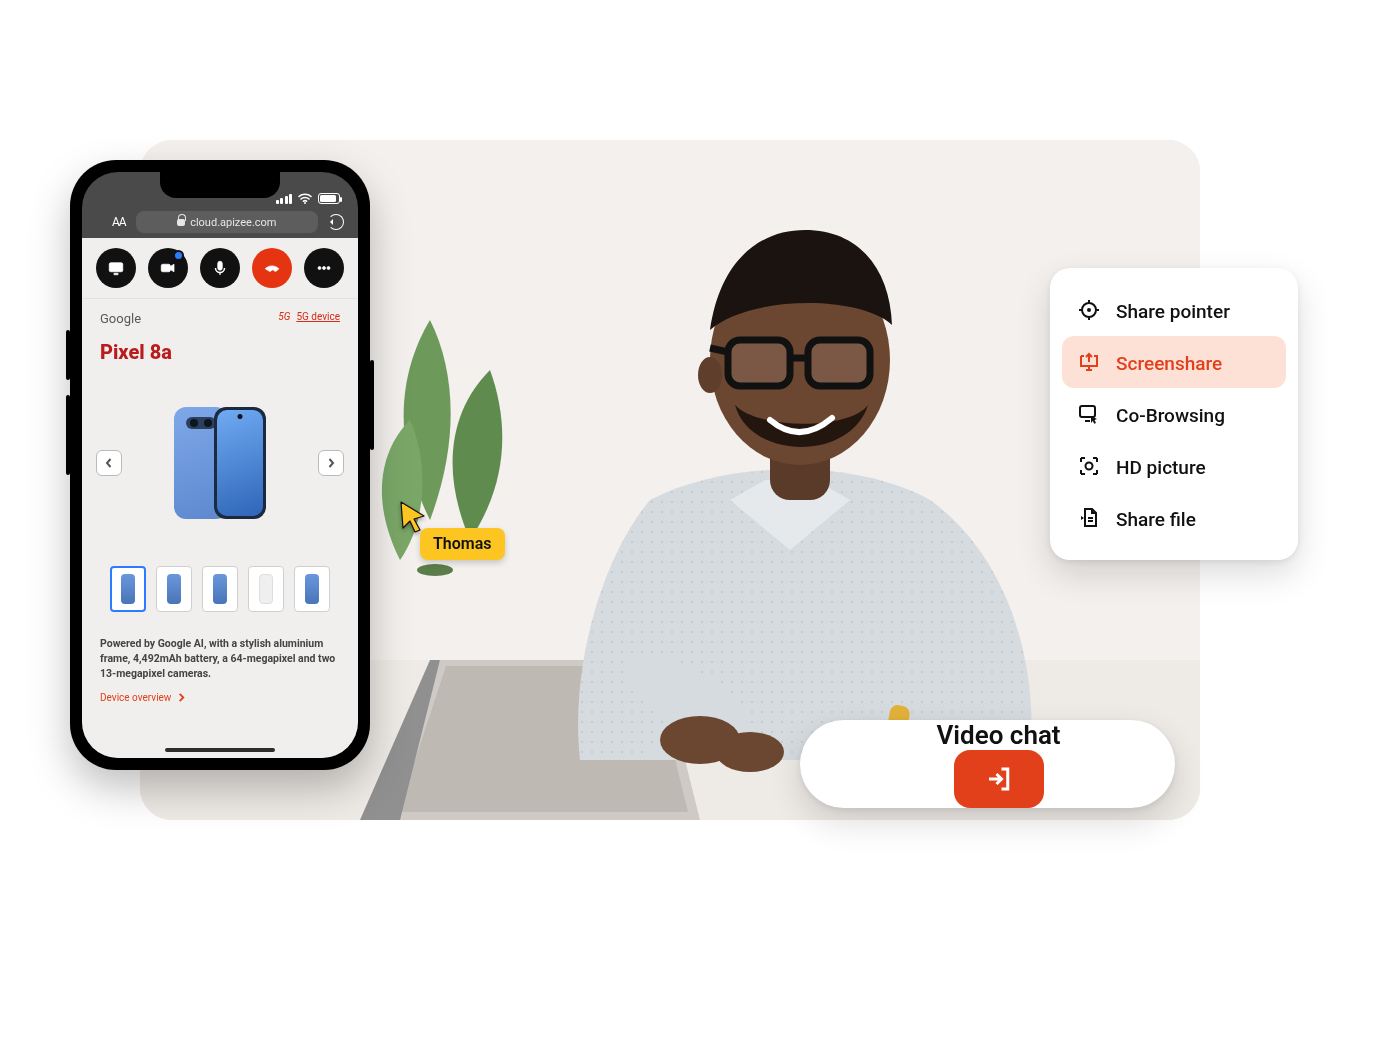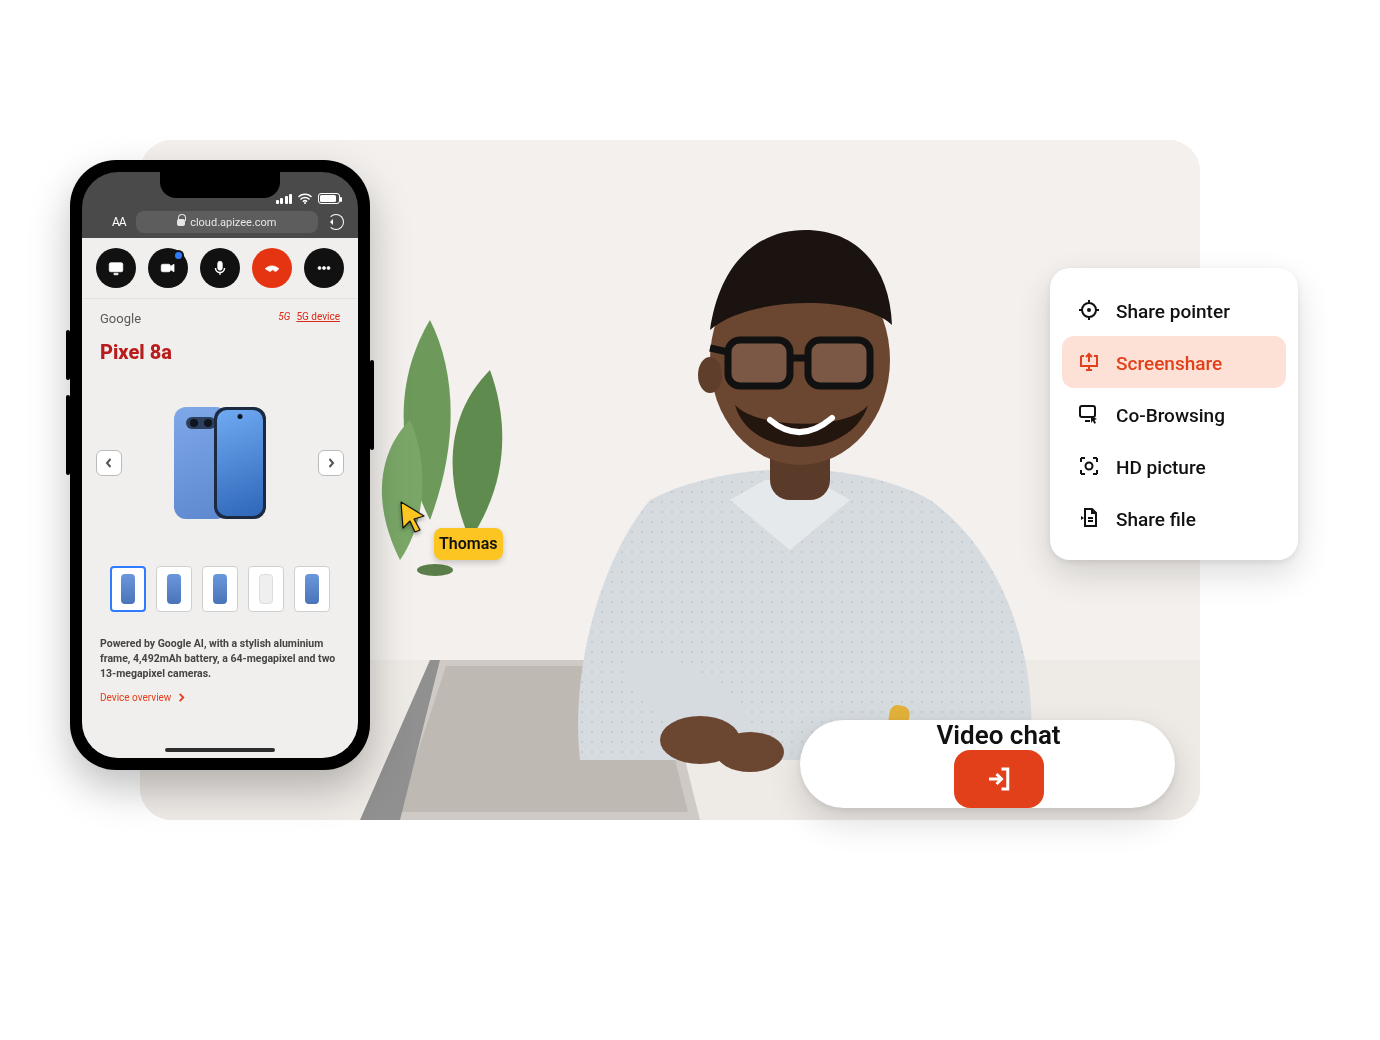--- a/index.html
+++ b/index.html
@@ -133,23 +133,23 @@
   .desc{ margin-top:24px; font-size:10.5px; line-height:1.45; color:#444;font-weight:bold;}
   .overview{ margin-top:10px; font-size:10px; color:#e2401b; display:flex; align-items:center; gap:6px; cursor:pointer;}
   .overview svg{width:9px;height:9px;stroke:#e2401b;fill:none;stroke-width:2;}
 
   .home-ind{position:absolute;bottom:6px;left:50%;transform:translateX(-50%);width:110px;height:4px;background:#0b0b0b;border-radius:3px;opacity:.85;}
 
   
   .remote-cursor{position:absolute;left:398px;top:500px;z-index:20;}
   .remote-cursor svg{width:30px;height:34px;filter:drop-shadow(0 2px 2px rgba(0,0,0,.35));}
   .cursor-label{
-    position:absolute; left:434px; top:528px; z-index:20;
+    position:absolute; left:420px; top:528px; z-index:20;
     background:#fcc521; color:#111; font-weight:600; font-size:16px;
-    padding:6px 5px 7px; border-radius:8px; box-shadow:0 3px 6px rgba(0,0,0,.18);
+    padding:6px 13px 7px; border-radius:8px; box-shadow:0 3px 6px rgba(0,0,0,.18);
   }
 
   
   .share-menu{
     position:absolute; left:1050px; top:268px; width:248px;
     background:#fff; border-radius:20px; padding:16px 12px;
     box-shadow:0 14px 34px rgba(0,0,0,.14), 0 2px 6px rgba(0,0,0,.08);
     z-index:25;
   }
   .share-item{

